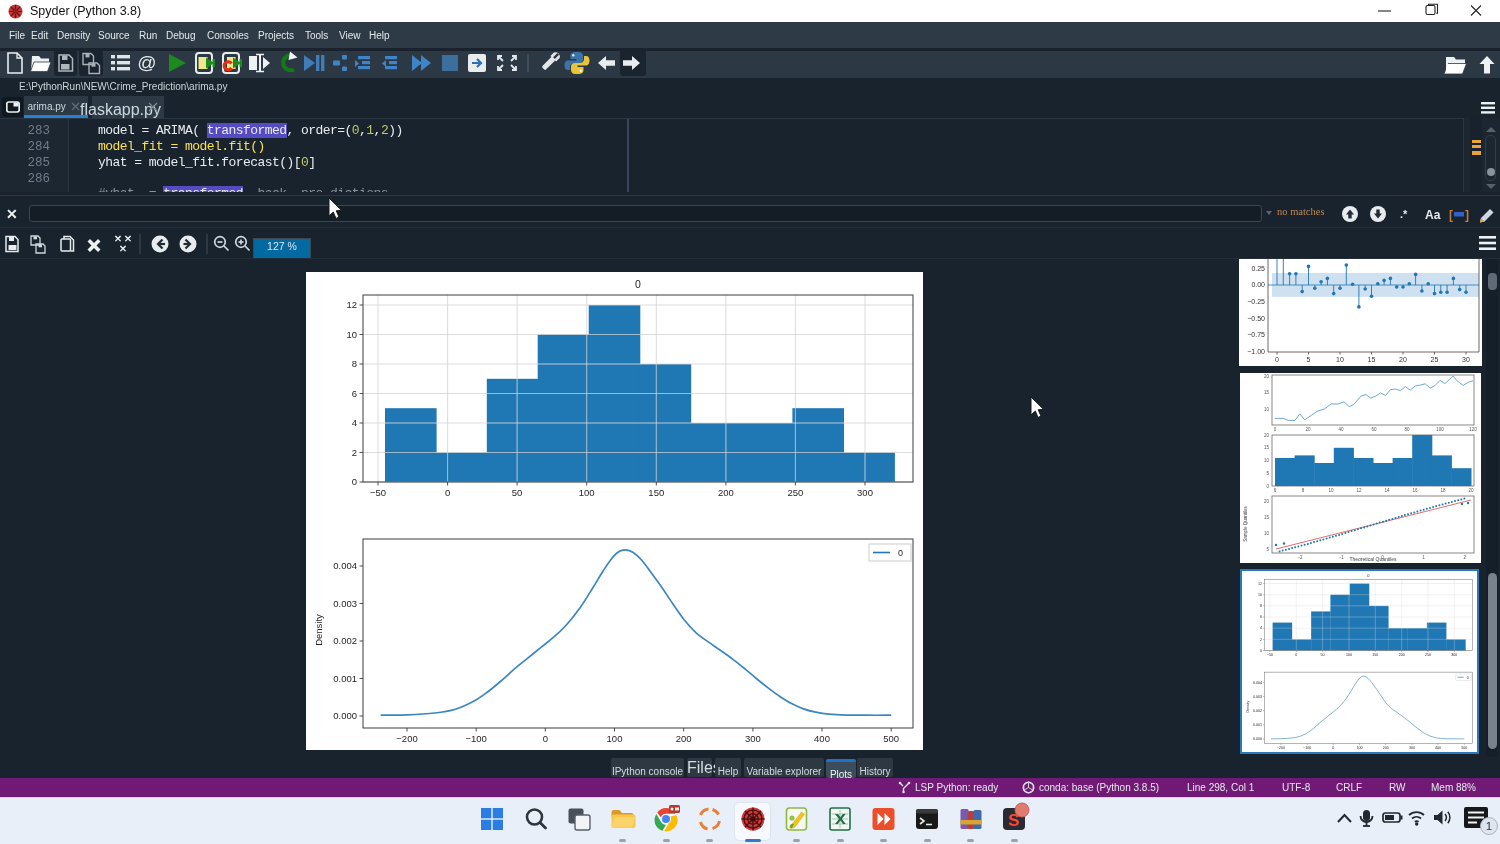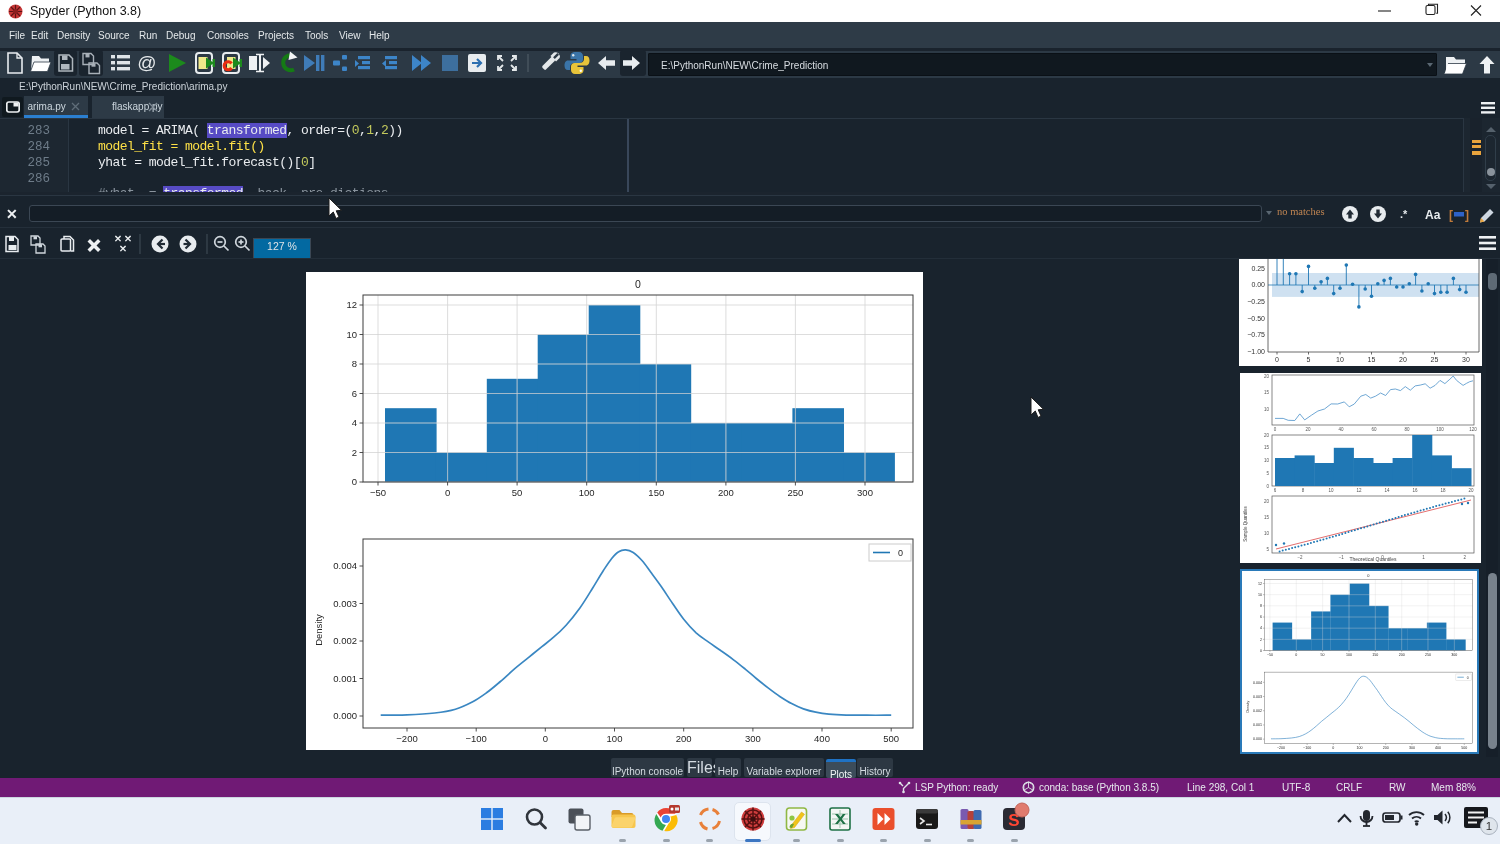--- a/index.html
+++ b/index.html
@@ -116,24 +116,20 @@
         <g>
           <path d="M576 4 c-4.5 0 -5.5 2 -5.5 4 v3 h6 v1.5 h-8.5 c-2.5 0 -3.5 2.5 -3.5 5 0 2.5 1 4.5 3.5 4.5 h2 v-3 c0-2.5 2-4 4.5-4 h5 c2 0 3.5-1.5 3.5-3.5 v-3.5 c0-2-1.5-4-4-4 z" fill="#3a74a8"></path>
 <circle cx="573.2" cy="7.2" r="1.2" fill="#dfe8ef"></circle>
 <path d="M578 26 c4.5 0 5.5 -2 5.5 -4 v-3 h-6 v-1.5 h8.5 c2.5 0 3.5 -2.5 3.5 -5 0 -2.5 -1 -4.5 -3.5 -4.5 h-2 v3 c0 2.5 -2 4 -4.5 4 h-5 c-2 0 -3.5 1.5 -3.5 3.5 v3.5 c0 2 1.5 4 4 4 z" fill="#e8c43a"></path>
 <circle cx="580.8" cy="22.8" r="1.2" fill="#fdfdfd"></circle>
         </g>
         <path d="M598 15 L606 8 v4.2 h9 v5.6 h-9 v4.2 Z" fill="#e8ecef"></path>
         <rect x="620" y="2" width="26" height="26" rx="3" fill="#1a242e"></rect>
         <path d="M640 15 L632 8 v4.2 h-9 v5.6 h9 v4.2 Z" fill="#e8ecef"></path>
       </svg>
-      <div class="abs" style="left:648px;top:2px;width:789px;height:23px;background:#10181f;border:1px solid #0a1016;border-radius:1px;">
-<div class="abs" style="left:12px;top:6px;font-size:10px;color:#d8dde2;">E:\PythonRun\NEW\Crime_Prediction</div>
-<div class="abs" style="right:3px;top:9px;width:0;height:0;border-left:3.5px solid transparent;border-right:3.5px solid transparent;border-top:4px solid #5a6772;"></div>
-</div>
       <svg class="abs" style="left:1444px;top:2px" width="52" height="24" viewBox="0 0 52 24">
 <path d="M2 4 h8 l2 2.5 h9 v3 l-4 11 h-15 z" fill="#eef1f3"></path>
         <path d="M4 10.5 h18.5 l-4 10.5 h-18" fill="#ffffff" stroke="#2c3945" stroke-width="0.8"></path>
 <path d="M43 3 L50.5 11 h-4.5 v9.5 h-6 V11 h-4.5 Z" fill="#eef1f3"></path>
 </svg>
     </div>
 <div class="abs" style="left:0;top:78px;width:1500px;height:18px;background:#19232d;">
 <div class="abs" style="left:6px;top:3px;font-size:10px;color:#ccd3d9;padding-left:13px;">E:\PythonRun\NEW\Crime_Prediction\arima.py</div>
 </div>
 <div class="abs" style="left:0;top:96px;width:1500px;height:22px;background:#19232d;">
@@ -143,21 +139,21 @@
           <rect x="7.5" y="1.5" width="5" height="4" fill="#eef1f3"></rect>
         </svg>
 </div>
 <div class="abs" style="left:24px;top:0;width:64px;height:18.5px;background:#2d3a46;"></div>
 <div class="abs" style="left:24px;top:18.5px;width:64px;height:3.5px;background:#2b7fd0;"></div>
 <div class="abs" style="left:27.5px;top:5px;font-size:10px;color:#cdd7de;">arima.py</div>
 <svg class="abs" style="left:71px;top:5.5px" width="9" height="9" viewBox="0 0 9 9">
         <path d="M1 1 L8 8 M8 1 L1 8" stroke="#5f6d79" stroke-width="1.3"></path>
       </svg>
 <div class="abs" style="left:92px;top:0;width:72px;height:22px;background:#2d3a46;"></div>
-<div class="abs" style="left:112px;top:5px;font-size:10px;color:#cdd7de;">flaskapp.py</div>
+<div class="abs" style="left:80px;top:5px;font-size:16px;color:#cdd7de;">flaskapp.py</div>
 <svg class="abs" style="left:148px;top:5.5px" width="10" height="10" viewBox="0 0 10 10">
         <path d="M1 1 L9 9 M9 1 L1 9" stroke="#7e8a94" stroke-width="1.3"></path>
       </svg>
 <svg class="abs" style="left:1481px;top:6px" width="14" height="12" viewBox="0 0 14 12">
         <g fill="#eef1f3">
           <rect x="0" y="0" width="14" height="2.4"></rect>
           <rect x="0" y="4.6" width="14" height="2.4"></rect>
           <rect x="0" y="9.2" width="14" height="2.4"></rect>
         </g>
       </svg>

